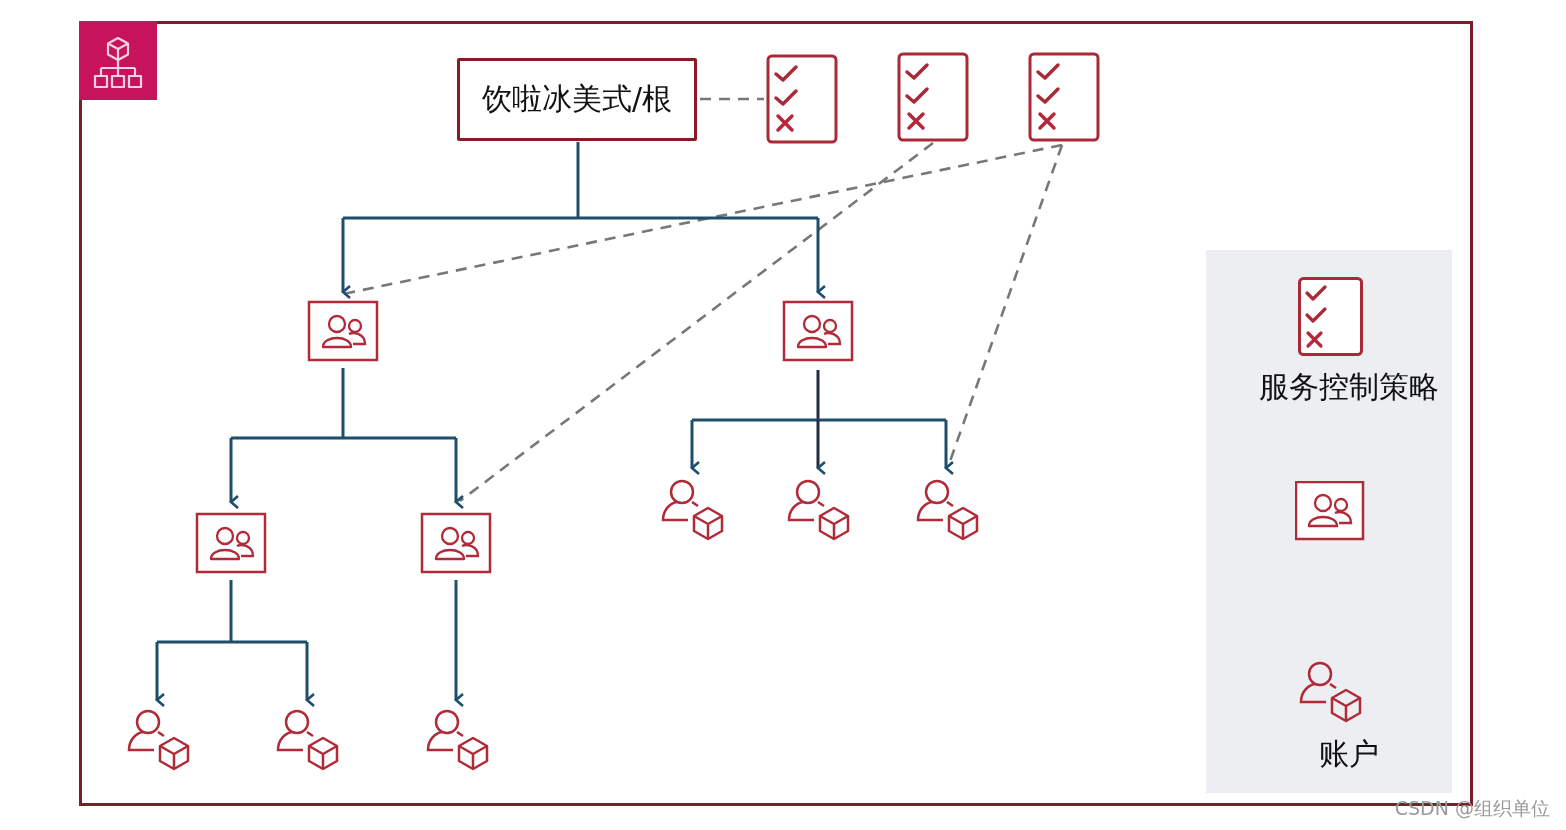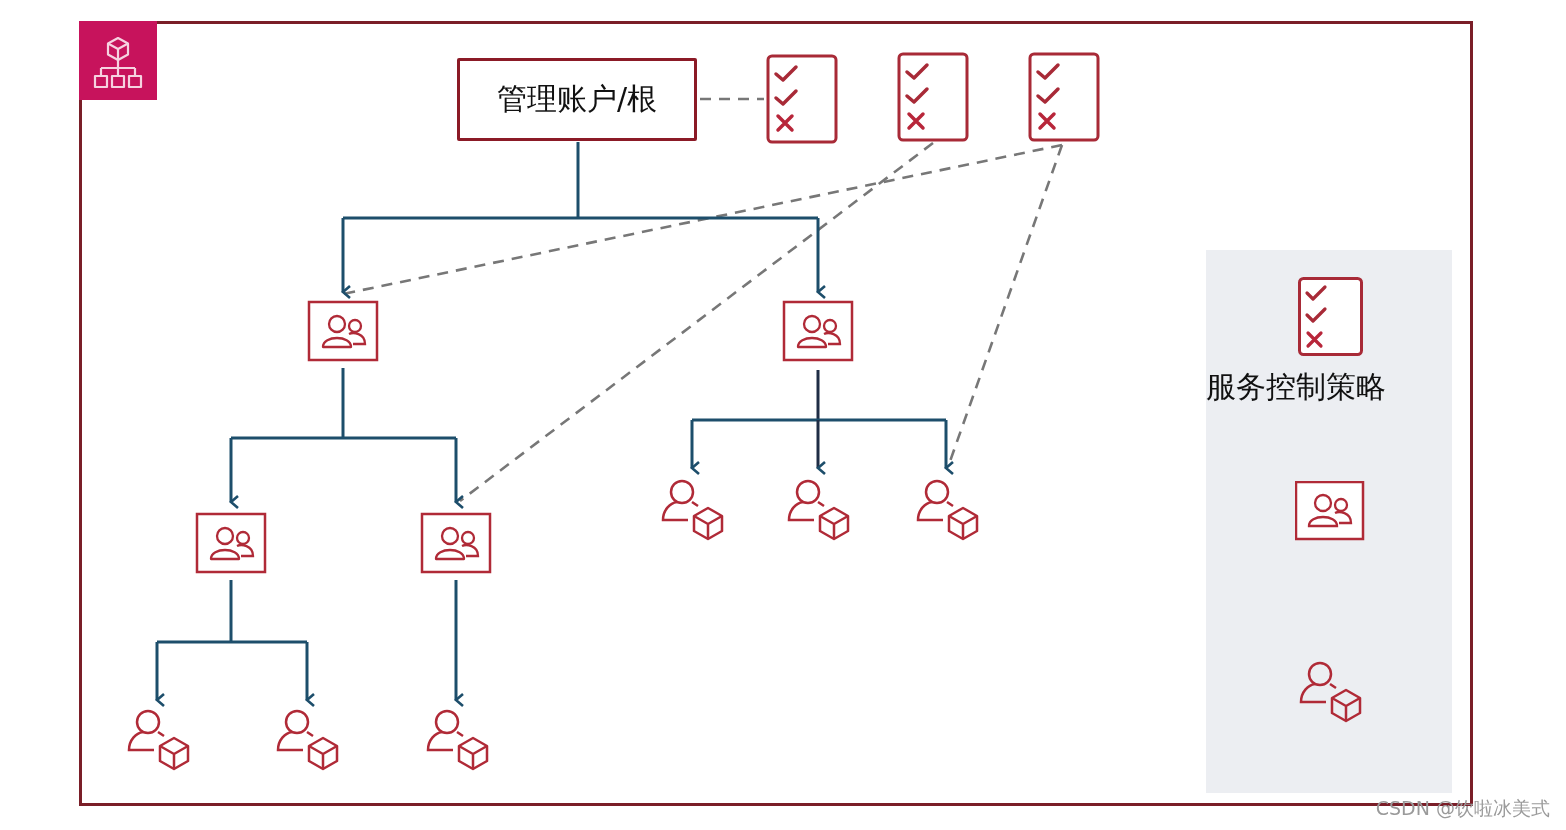--- a/index.html
+++ b/index.html
@@ -8,21 +8,21 @@
   #frame { position: absolute; left: 79px; top: 21px; width: 1394px; height: 785px;
            border: 3px solid #7a1e28; box-sizing: border-box; }
   #logo { position: absolute; left: 79px; top: 21px; width: 78px; height: 79px; background: #c7135c; }
   #logo svg { position: absolute; left: 0; top: 0; }
   #root-box { position: absolute; left: 457px; top: 58px; width: 240px; height: 83px;
               border: 3px solid #8b1a26; box-sizing: border-box; border-radius: 2px;
               display: flex; align-items: center; justify-content: center;
               font-size: 30px; color: #111; background: #fff; }
   #diagram { position: absolute; left: 0; top: 0; }
   #legend { position: absolute; left: 1206px; top: 250px; width: 246px; height: 543px; background: #eceef2; }
-  .legend-label { position: absolute; width: 246px; left: 0; font-size: 30px; color: #111; }
+  .legend-label { position: absolute; width: 246px; left: 0; text-align: center; font-size: 30px; color: #111; padding-left: 20px; }
   #watermark { position: absolute; right: 16px; top: 796px; font-size: 19px; color: #9a9a9a; }
 </style>
 </head>
 <body>
 
 <div id="frame"></div>
 
 <div id="logo">
   <svg width="78" height="79" viewBox="0 0 78 79">
     <g fill="none" stroke="#f6d2e0" stroke-width="2.2" stroke-linejoin="round">
@@ -103,21 +103,21 @@
 
   <use href="#acct-glyph" x="660" y="478"></use>
   <use href="#acct-glyph" x="786" y="478"></use>
   <use href="#acct-glyph" x="915" y="478"></use>
   <use href="#acct-glyph" x="126" y="708"></use>
   <use href="#acct-glyph" x="275" y="708"></use>
   <use href="#acct-glyph" x="425" y="708"></use>
 </svg>
 
 <div id="root-box">
-  <span>管理账户/根</span>
+  <span>饮啦冰美式/根</span>
 </div>
 
 <div id="legend">
   <svg style="position:absolute;left:92px;top:27px;" width="68" height="86" viewBox="0 0 68 86">
     <rect x="1.5" y="1.5" width="62" height="76" rx="4" fill="#fff" stroke="#a82a37" stroke-width="3"></rect>
     <path d="M9 16 L15 22 L27 10 M9 38 L15 44 L27 32" fill="none" stroke="#a82a37" stroke-width="3.2" stroke-linecap="round" stroke-linejoin="round"></path>
     <path d="M10 56 L23 69 M23 56 L10 69" stroke="#b8263a" stroke-width="3.2" stroke-linecap="round"></path>
   </svg>
   <div class="legend-label" style="top:117px;">服务控制策略</div>
 
@@ -128,15 +128,16 @@
     <circle cx="46" cy="24" r="6" fill="none" stroke="#b02a37" stroke-width="2.3"></circle>
     <path d="M40 32 C44 30 56 31 56 42 L44 42" fill="none" stroke="#b02a37" stroke-width="2.3"></path>
   </svg>
 
   <svg style="position:absolute;left:92px;top:410px;" width="66" height="66" viewBox="0 0 66 66">
     <circle cx="22" cy="14" r="11" fill="none" stroke="#b02a37" stroke-width="2.5"></circle>
     <path d="M32 24 L38 28 M28 42 L3 42 C3 32 10 25 17 24" fill="none" stroke="#b02a37" stroke-width="2.5"></path>
     <path d="M48 30 L62 38 L62 53 L48 61 L34 53 L34 38 Z" fill="#eceef2" stroke="#b02a37" stroke-width="2.5" stroke-linejoin="round"></path>
     <path d="M34 38 L48 46 L62 38 M48 46 L48 61" fill="none" stroke="#b02a37" stroke-width="2.5" stroke-linejoin="round"></path>
   </svg>
+  <div class="legend-label" style="top:484px;">账户</div>
 </div>
 
-<div id="watermark">CSDN @饮啦冰美式</div>
+<div id="watermark">CSDN @组织单位</div>
 
 </body></html>

